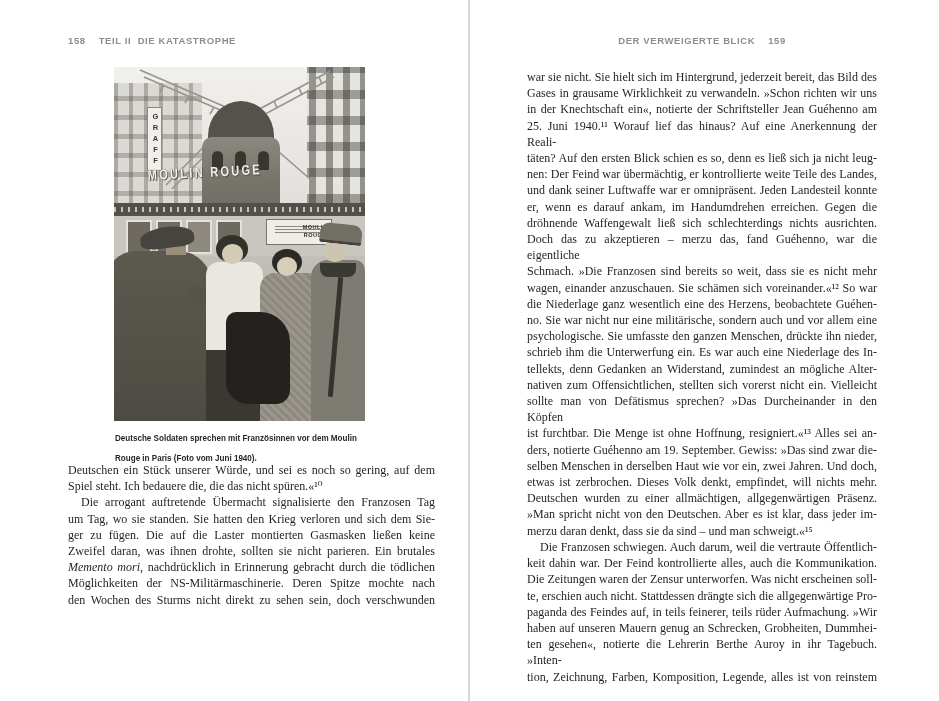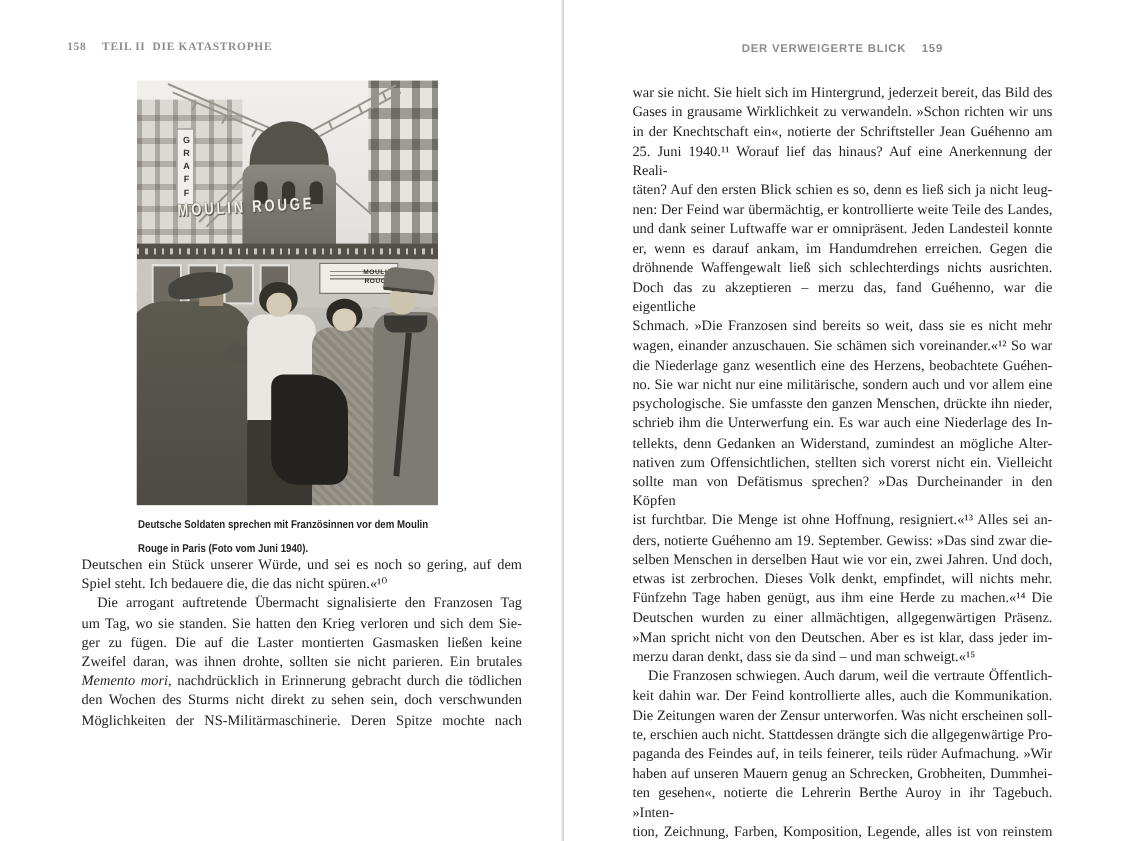--- a/index.html
+++ b/index.html
@@ -12,21 +12,21 @@
   .divider{position:absolute;left:468px;top:0;width:2px;height:701px;background:var(--divider,#d9d9d9);}
 
   
   .running-head{
     position:absolute;top:35px;height:12px;
     font-family:"Liberation Sans","DejaVu Sans",sans-serif;
     font-weight:bold;font-size:9.5px;letter-spacing:0.6px;
     color:var(--header_gray,#8d8d8d);white-space:pre;
   }
   .running-head .gap{display:inline-block;width:13px;}
-  .head-left{left:56px;font-family:Liberation Serif, serif;}
+  .head-left{left:68px;}
   .head-right{left:527px;width:350px;text-align:center;}
 
   
   .bodycol{position:absolute;font-size:12px;line-height:16.2px;}
   .col-left{left:68px;top:462px;width:367px;}
   .col-right{left:527px;top:69px;width:350px;}
   .tline{text-align:justify;text-align-last:justify;overflow:hidden;white-space:normal;}
   .tline.endline{text-align-last:left;}
   .tline.indent{text-indent:13px;}
 
@@ -190,22 +190,22 @@
   </div>
 
 <div class="bodycol col-left">
     <div class="tline">Deutschen ein Stück unserer Würde, und sei es noch so gering, auf dem</div>
     <div class="tline endline">Spiel steht. Ich bedauere die, die das nicht spüren.«¹⁰</div>
     <div class="tline indent">Die arrogant auftretende Übermacht signalisierte den Franzosen Tag</div>
     <div class="tline">um Tag, wo sie standen. Sie hatten den Krieg verloren und sich dem Sie-</div>
     <div class="tline">ger zu fügen. Die auf die Laster montierten Gasmasken ließen keine</div>
     <div class="tline">Zweifel daran, was ihnen drohte, sollten sie nicht parieren. Ein brutales</div>
     <div class="tline"><i>Memento mori</i>, nachdrücklich in Erinnerung gebracht durch die tödlichen</div>
+    <div class="tline">Möglichkeiten der NS-Militärmaschinerie. Deren Spitze mochte nach</div>
     <div class="tline">den Wochen des Sturms nicht direkt zu sehen sein, doch verschwunden</div>
-    <div class="tline">Möglichkeiten der NS-Militärmaschinerie. Deren Spitze mochte nach</div>
   </div>
 
 <div class="running-head head-right"><span>DER VERWEIGERTE BLICK</span><span class="gap"></span><span>159</span></div>
 
 <div class="bodycol col-right">
     <div class="tline">war sie nicht. Sie hielt sich im Hintergrund, jederzeit bereit, das Bild des</div>
     <div class="tline">Gases in grausame Wirklichkeit zu verwandeln. »Schon richten wir uns</div>
     <div class="tline">in der Knechtschaft ein«, notierte der Schriftsteller Jean Guéhenno am</div>
     <div class="tline">25. Juni 1940.¹¹ Worauf lief das hinaus? Auf eine Anerkennung der Reali-</div>
     <div class="tline">täten? Auf den ersten Blick schien es so, denn es ließ sich ja nicht leug-</div>
@@ -220,21 +220,20 @@
     <div class="tline">no. Sie war nicht nur eine militärische, sondern auch und vor allem eine</div>
     <div class="tline">psychologische. Sie umfasste den ganzen Menschen, drückte ihn nieder,</div>
     <div class="tline">schrieb ihm die Unterwerfung ein. Es war auch eine Niederlage des In-</div>
     <div class="tline">tellekts, denn Gedanken an Widerstand, zumindest an mögliche Alter-</div>
     <div class="tline">nativen zum Offensichtlichen, stellten sich vorerst nicht ein. Vielleicht</div>
     <div class="tline">sollte man von Defätismus sprechen? »Das Durcheinander in den Köpfen</div>
     <div class="tline">ist furchtbar. Die Menge ist ohne Hoffnung, resigniert.«¹³ Alles sei an-</div>
     <div class="tline">ders, notierte Guéhenno am 19. September. Gewiss: »Das sind zwar die-</div>
     <div class="tline">selben Menschen in derselben Haut wie vor ein, zwei Jahren. Und doch,</div>
     <div class="tline">etwas ist zerbrochen. Dieses Volk denkt, empfindet, will nichts mehr.</div>
-    <div class="tline">Fünfzehn Tage haben genügt, aus ihm eine Herde zu machen.«¹⁴ Die</div>
     <div class="tline">Deutschen wurden zu einer allmächtigen, allgegenwärtigen Präsenz.</div>
     <div class="tline">»Man spricht nicht von den Deutschen. Aber es ist klar, dass jeder im-</div>
     <div class="tline endline">merzu daran denkt, dass sie da sind – und man schweigt.«¹⁵</div>
     <div class="tline indent">Die Franzosen schwiegen. Auch darum, weil die vertraute Öffentlich-</div>
     <div class="tline">keit dahin war. Der Feind kontrollierte alles, auch die Kommunikation.</div>
     <div class="tline">Die Zeitungen waren der Zensur unterworfen. Was nicht erscheinen soll-</div>
     <div class="tline">te, erschien auch nicht. Stattdessen drängte sich die allgegenwärtige Pro-</div>
     <div class="tline">paganda des Feindes auf, in teils feinerer, teils rüder Aufmachung. »Wir</div>
     <div class="tline">haben auf unseren Mauern genug an Schrecken, Grobheiten, Dummhei-</div>
     <div class="tline">ten gesehen«, notierte die Lehrerin Berthe Auroy in ihr Tagebuch. »Inten-</div>

